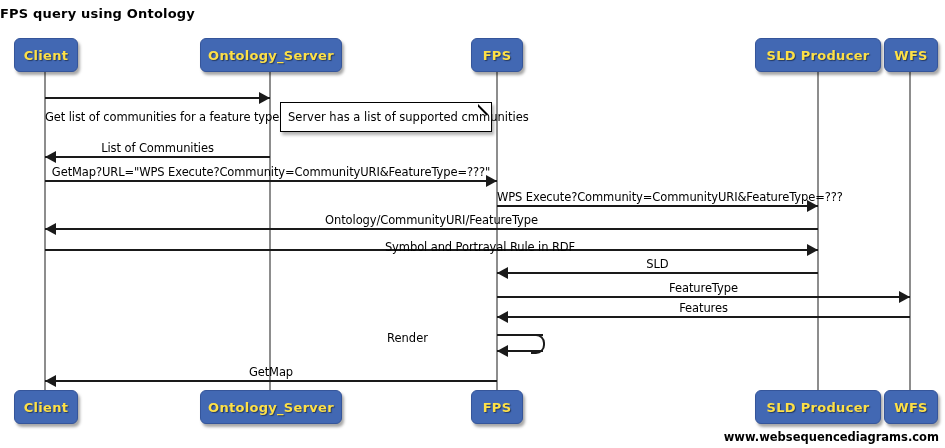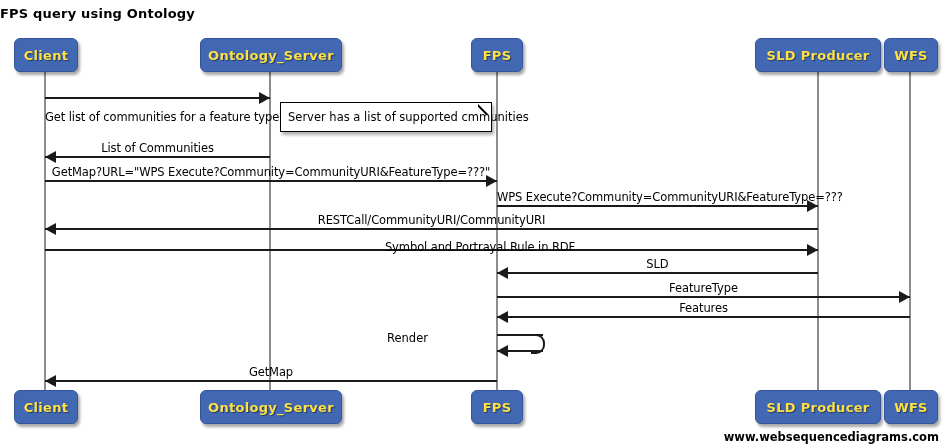--- a/index.html
+++ b/index.html
@@ -179,21 +179,21 @@
       <div class="arrow-head left" style="top: 151px; left: 45px;"></div>
       <div class="msg-label" style="left: 45px; width: 225px; top: 141px;">List of Communities</div>
       <div class="msg-line" style="left: 45px; top: 180px; width: 452px;"></div>
       <div class="arrow-head right" style="top: 175px; left: 486px;"></div>
       <div class="msg-label" style="left: 45px; width: 452px; top: 165px;">GetMap?URL="WPS Execute?Community=CommunityURI&amp;FeatureType=???"</div>
       <div class="msg-line" style="left: 497px; top: 205px; width: 321px;"></div>
       <div class="arrow-head right" style="top: 200px; left: 807px;"></div>
       <div class="msg-label" style="left: 497px; width: 321px; top: 190px;">WPS Execute?Community=CommunityURI&amp;FeatureType=???</div>
       <div class="msg-line" style="left: 45px; top: 228px; width: 773px;"></div>
       <div class="arrow-head left" style="top: 223px; left: 45px;"></div>
-      <div class="msg-label" style="left: 45px; width: 773px; top: 213px;">RESTCall/CommunityURI/CommunityURI</div>
+      <div class="msg-label" style="left: 45px; width: 773px; top: 213px;">Ontology/CommunityURI/FeatureType</div>
       <div class="msg-line" style="left: 45px; top: 249px; width: 773px;"></div>
       <div class="arrow-head right" style="top: 244px; left: 807px;"></div>
       <div class="msg-label" style="left: 45px; width: 870px; top: 240px;">Symbol and Portrayal Rule in RDF</div>
       <div class="msg-line" style="left: 497px; top: 272px; width: 321px;"></div>
       <div class="arrow-head left" style="top: 267px; left: 497px;"></div>
       <div class="msg-label" style="left: 497px; width: 321px; top: 257px;">SLD</div>
       <div class="msg-line" style="left: 497px; top: 296px; width: 413px;"></div>
       <div class="arrow-head right" style="top: 291px; left: 899px;"></div>
       <div class="msg-label" style="left: 497px; width: 413px; top: 281px;">FeatureType</div>
       <div class="msg-line" style="left: 497px; top: 316px; width: 413px;"></div>

